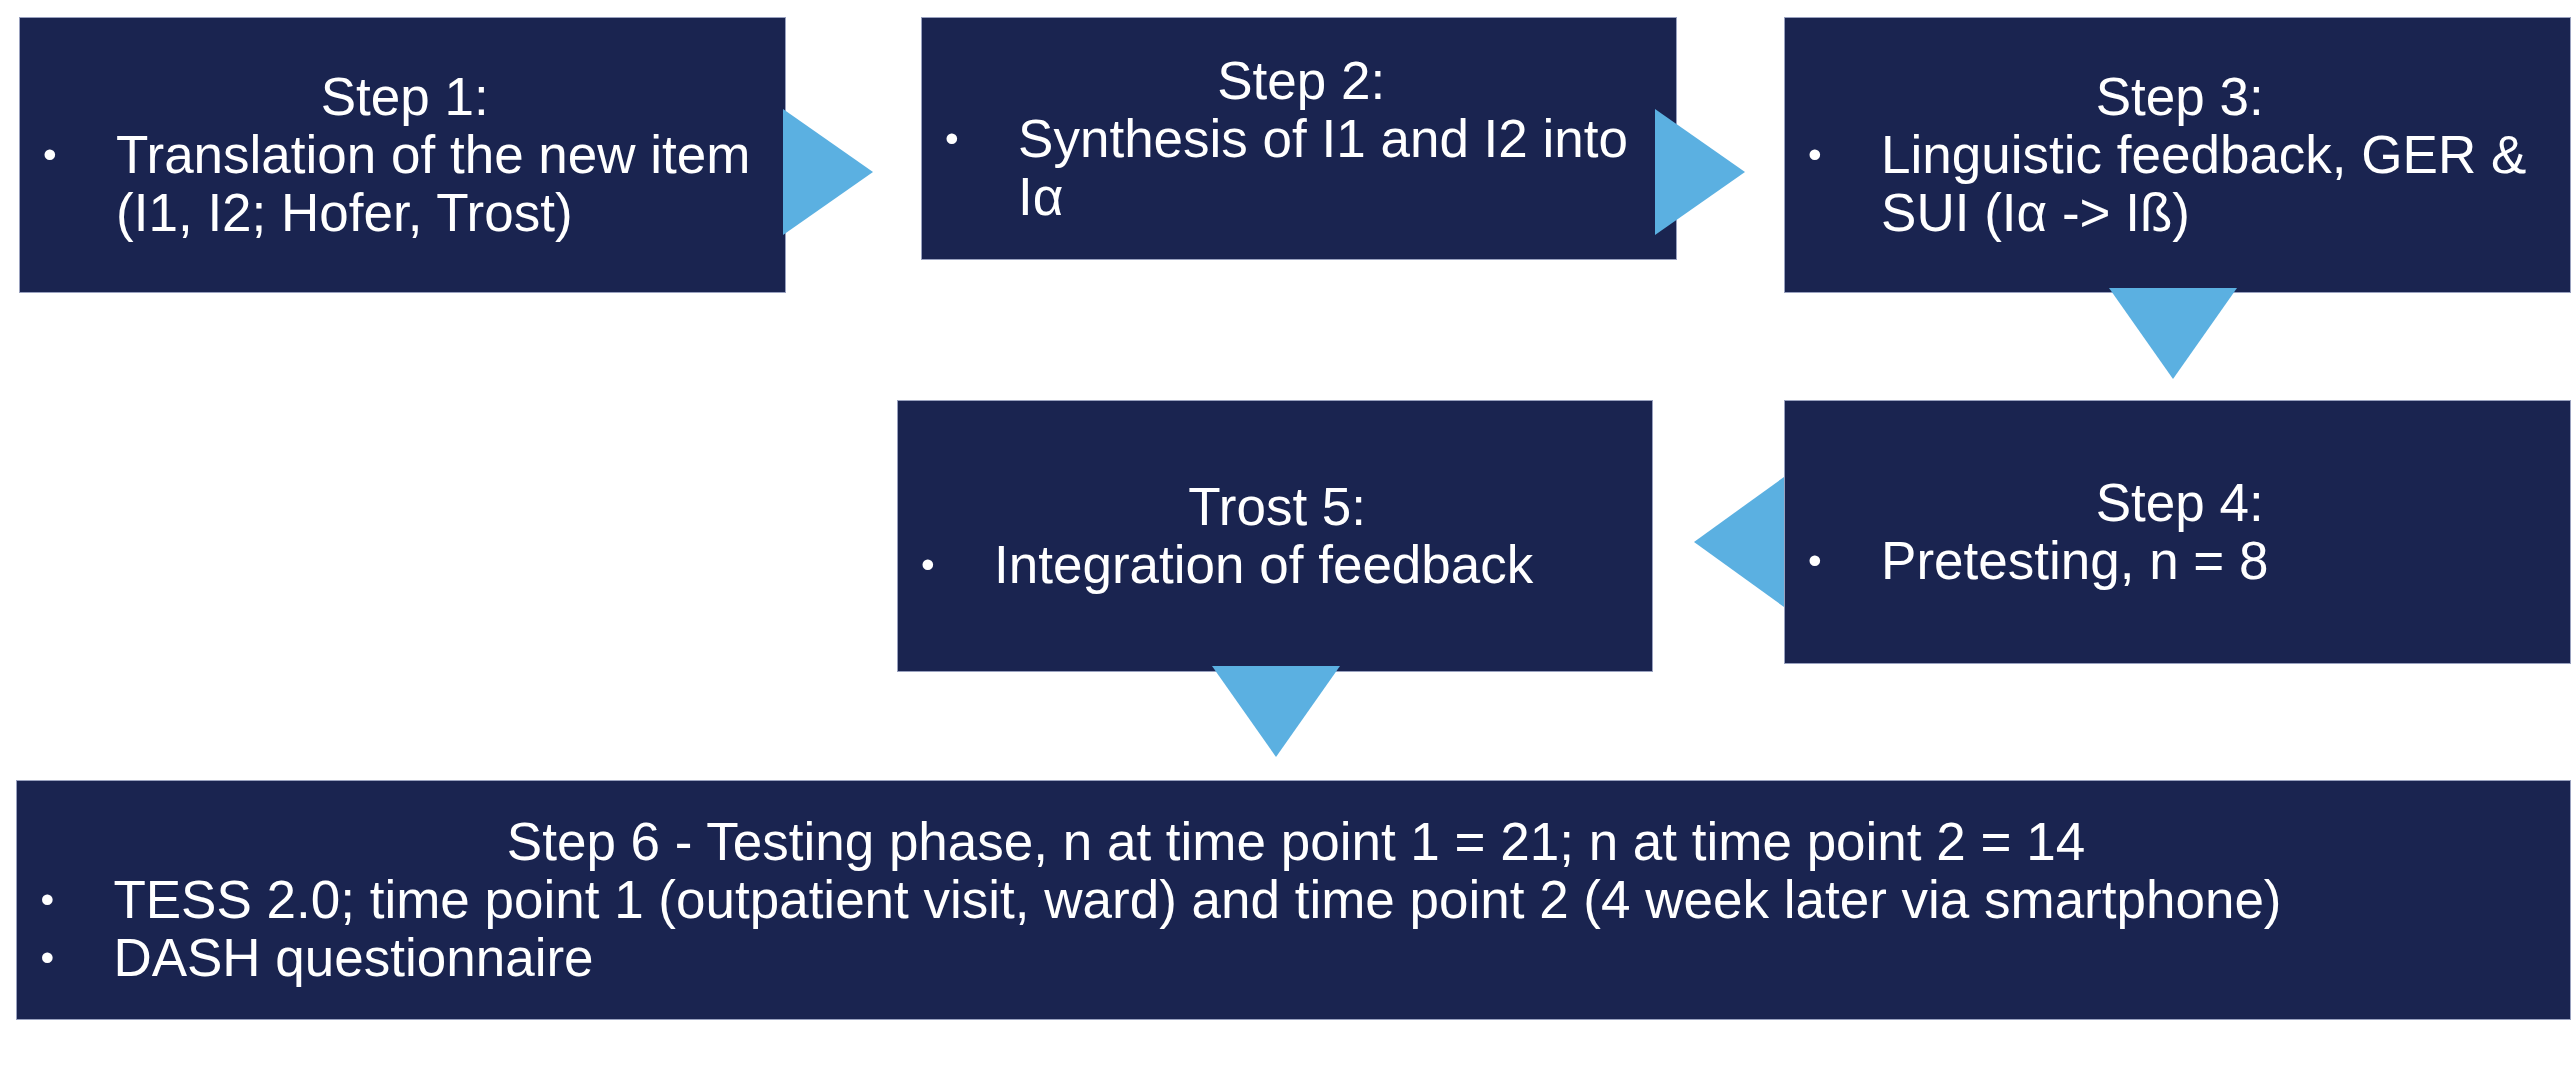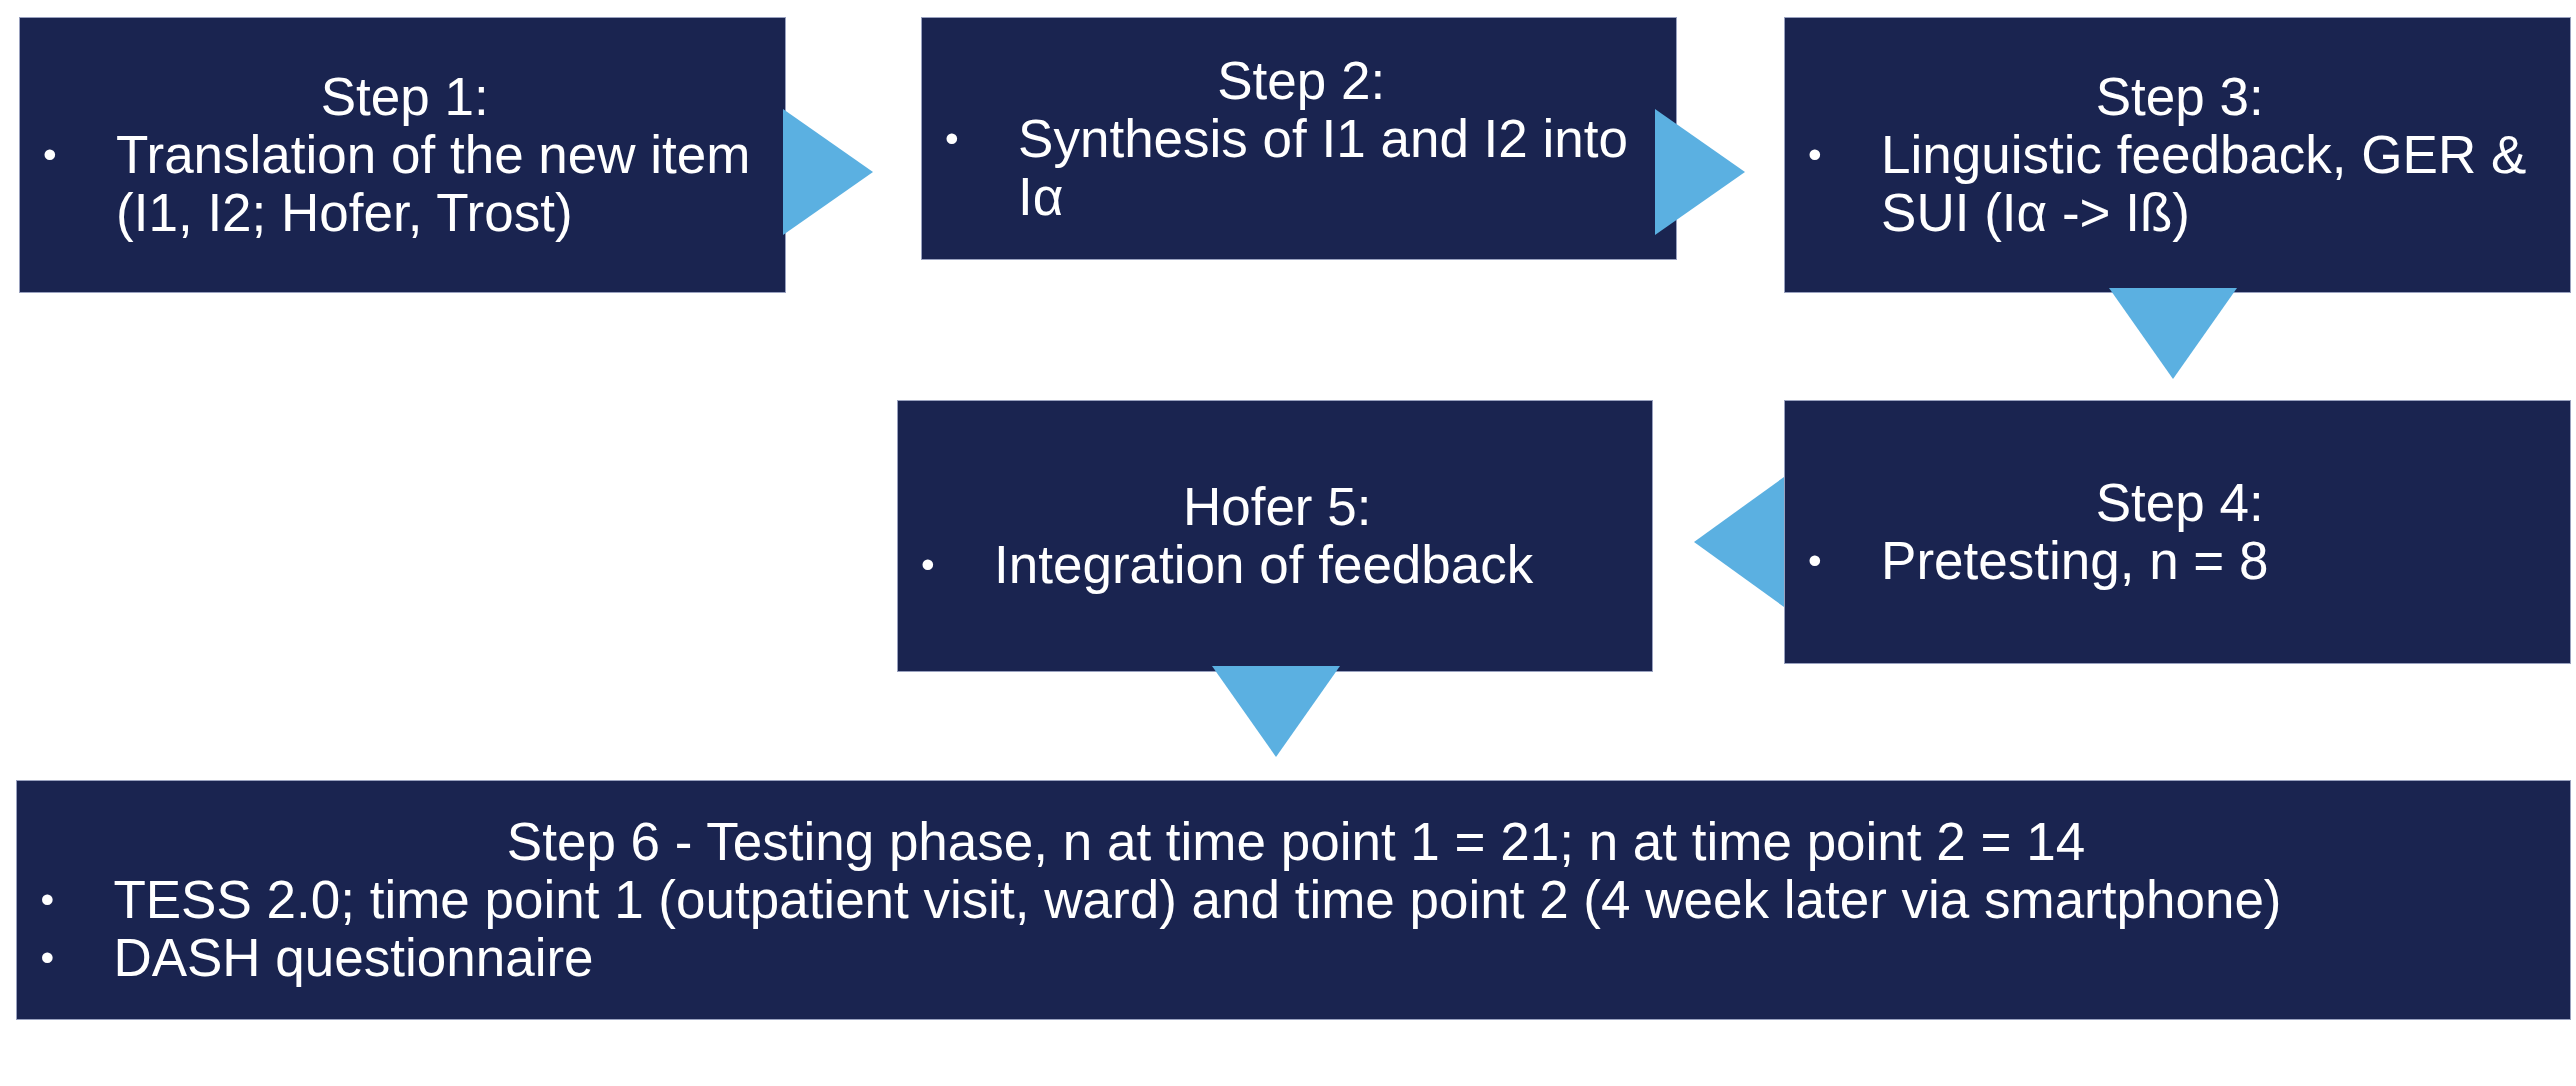--- a/index.html
+++ b/index.html
@@ -101,21 +101,21 @@
     <div class="title">Step 4:</div>
     <div class="bullet">
       <span class="dot">•</span>
       <span class="bl">
         <span class="line">Pretesting, n = 8</span>
       </span>
     </div>
   </div>
 
   <div class="box" style="left:897px;top:400px;width:756px;height:272px;">
-    <div class="title">Hofer 5:</div>
+    <div class="title">Trost 5:</div>
     <div class="bullet">
       <span class="dot">•</span>
       <span class="bl">
         <span class="line">Integration of feedback</span>
       </span>
     </div>
   </div>
 
   <div class="box" style="left:16.3px;top:780px;width:2555px;height:240px;">
     <div class="title">Step 6 - Testing phase, n at time point 1 = 21; n at time point 2 = 14</div>

